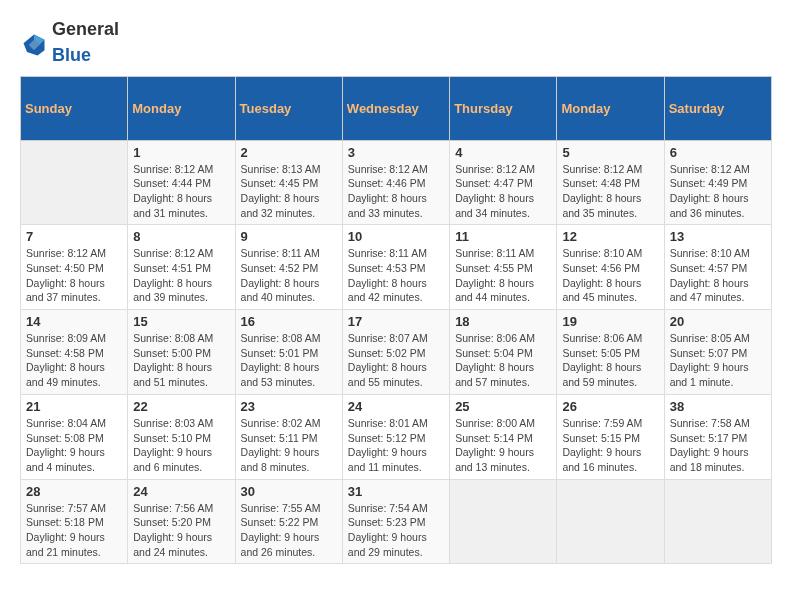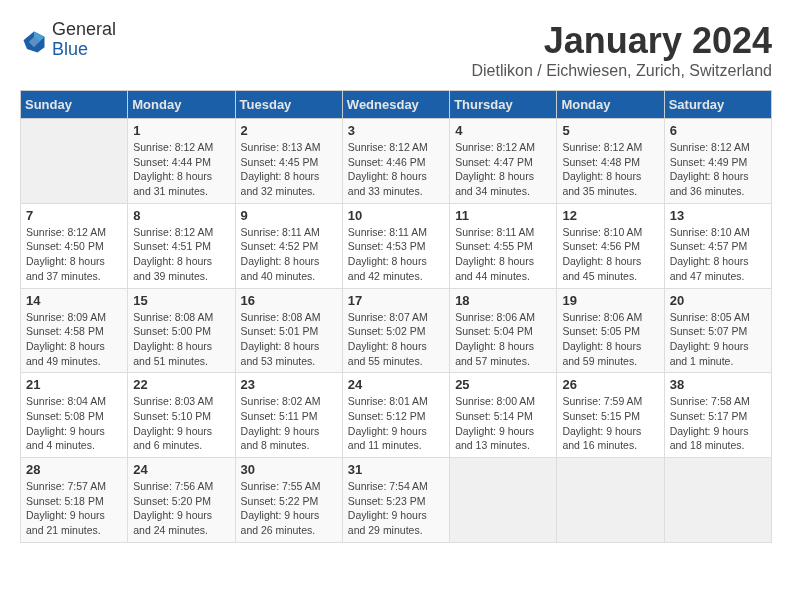--- a/index.html
+++ b/index.html
@@ -17,22 +17,23 @@
       margin-bottom: 10px;
     }
     .logo {
       display: flex;
       align-items: center;
     }
     .logo-text {
       display: flex;
       flex-direction: column;
       font-size: 18px;
-      font-weight: normal;
+      font-weight: bold;
       line-height: 1.1;
+      gap: 6px;
     }
     .logo-general { color: #333; }
     .logo-blue { color: #1a5fa8; }
     .logo-icon {
       width: 28px;
       height: 28px;
       margin-right: 4px;
       margin-top: 4px;
     }
     .title-block {
@@ -47,22 +48,22 @@
       font-size: 16px;
       color: #555;
     }
     .calendar {
       width: 100%;
       border-collapse: collapse;
       font-size: 11px;
     }
     .calendar thead tr th {
       background: #1a5fa8;
-      color: #e5e5e5;
-      padding: 6px 4px;
+      color: #fdba74;
+      padding: 24px 4px;
       text-align: left;
       font-size: 13px;
       font-weight: bold;
       border: 1px solid #ccc;
     }
     .calendar tbody tr td {
       border: 1px solid #ddd;
       vertical-align: top;
       padding: 4px 5px;
       width: 107px;
@@ -96,24 +97,20 @@
     <svg class="logo-icon" viewBox="0 0 32 32">
       <polygon points="16,4 28,10 28,22 20,28 8,24 4,14" fill="#1a5fa8"></polygon>
       <polygon points="16,4 28,10 22,16 16,10" fill="#4a9fd4"></polygon>
       <polygon points="16,10 22,16 16,22 10,16" fill="#fff" opacity="0.3"></polygon>
     </svg>
     <div class="logo-text">
       <span class="logo-general">General</span>
       <span class="logo-blue">Blue</span>
     </div>
   </div>
-  <div class="title-block">
-    <div class="month-year">January 2024</div>
-    <div class="location">Dietlikon / Eichwiesen, Zurich, Switzerland</div>
-  </div>
 </div>
 
 <table class="calendar">
   <thead>
     <tr>
         <th>Sunday</th>
         <th>Monday</th>
         <th>Tuesday</th>
         <th>Wednesday</th>
         <th>Thursday</th>

